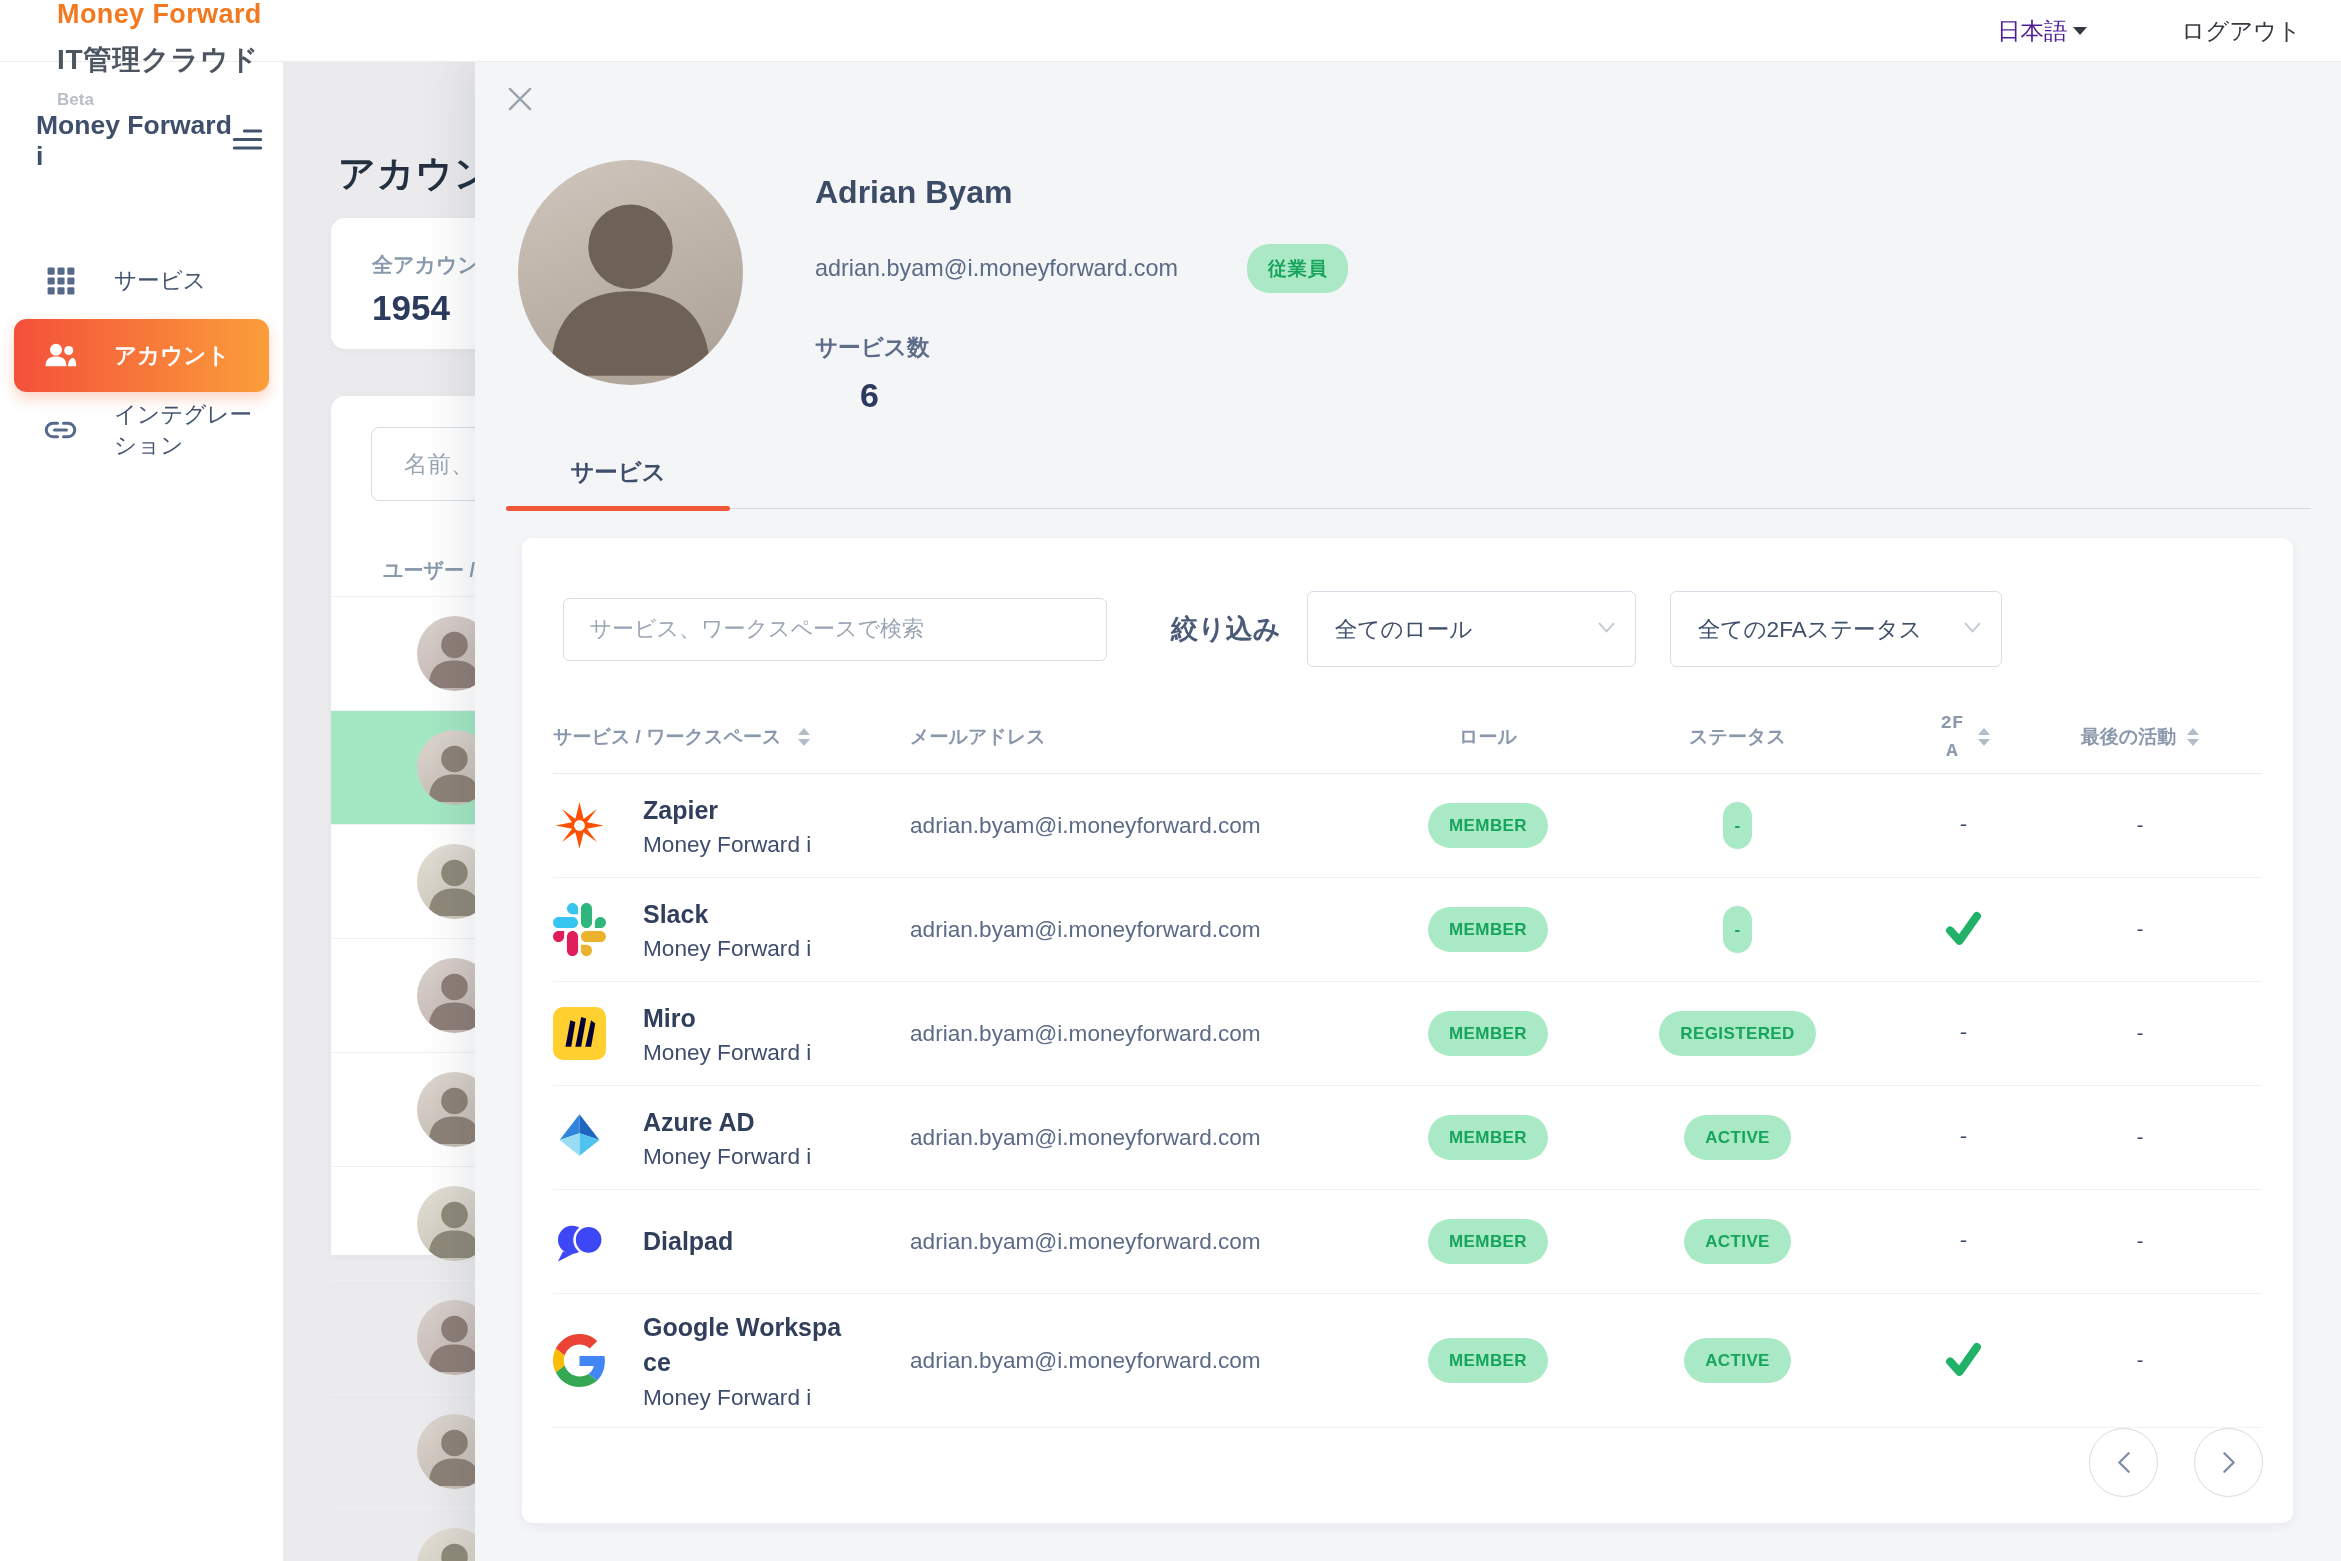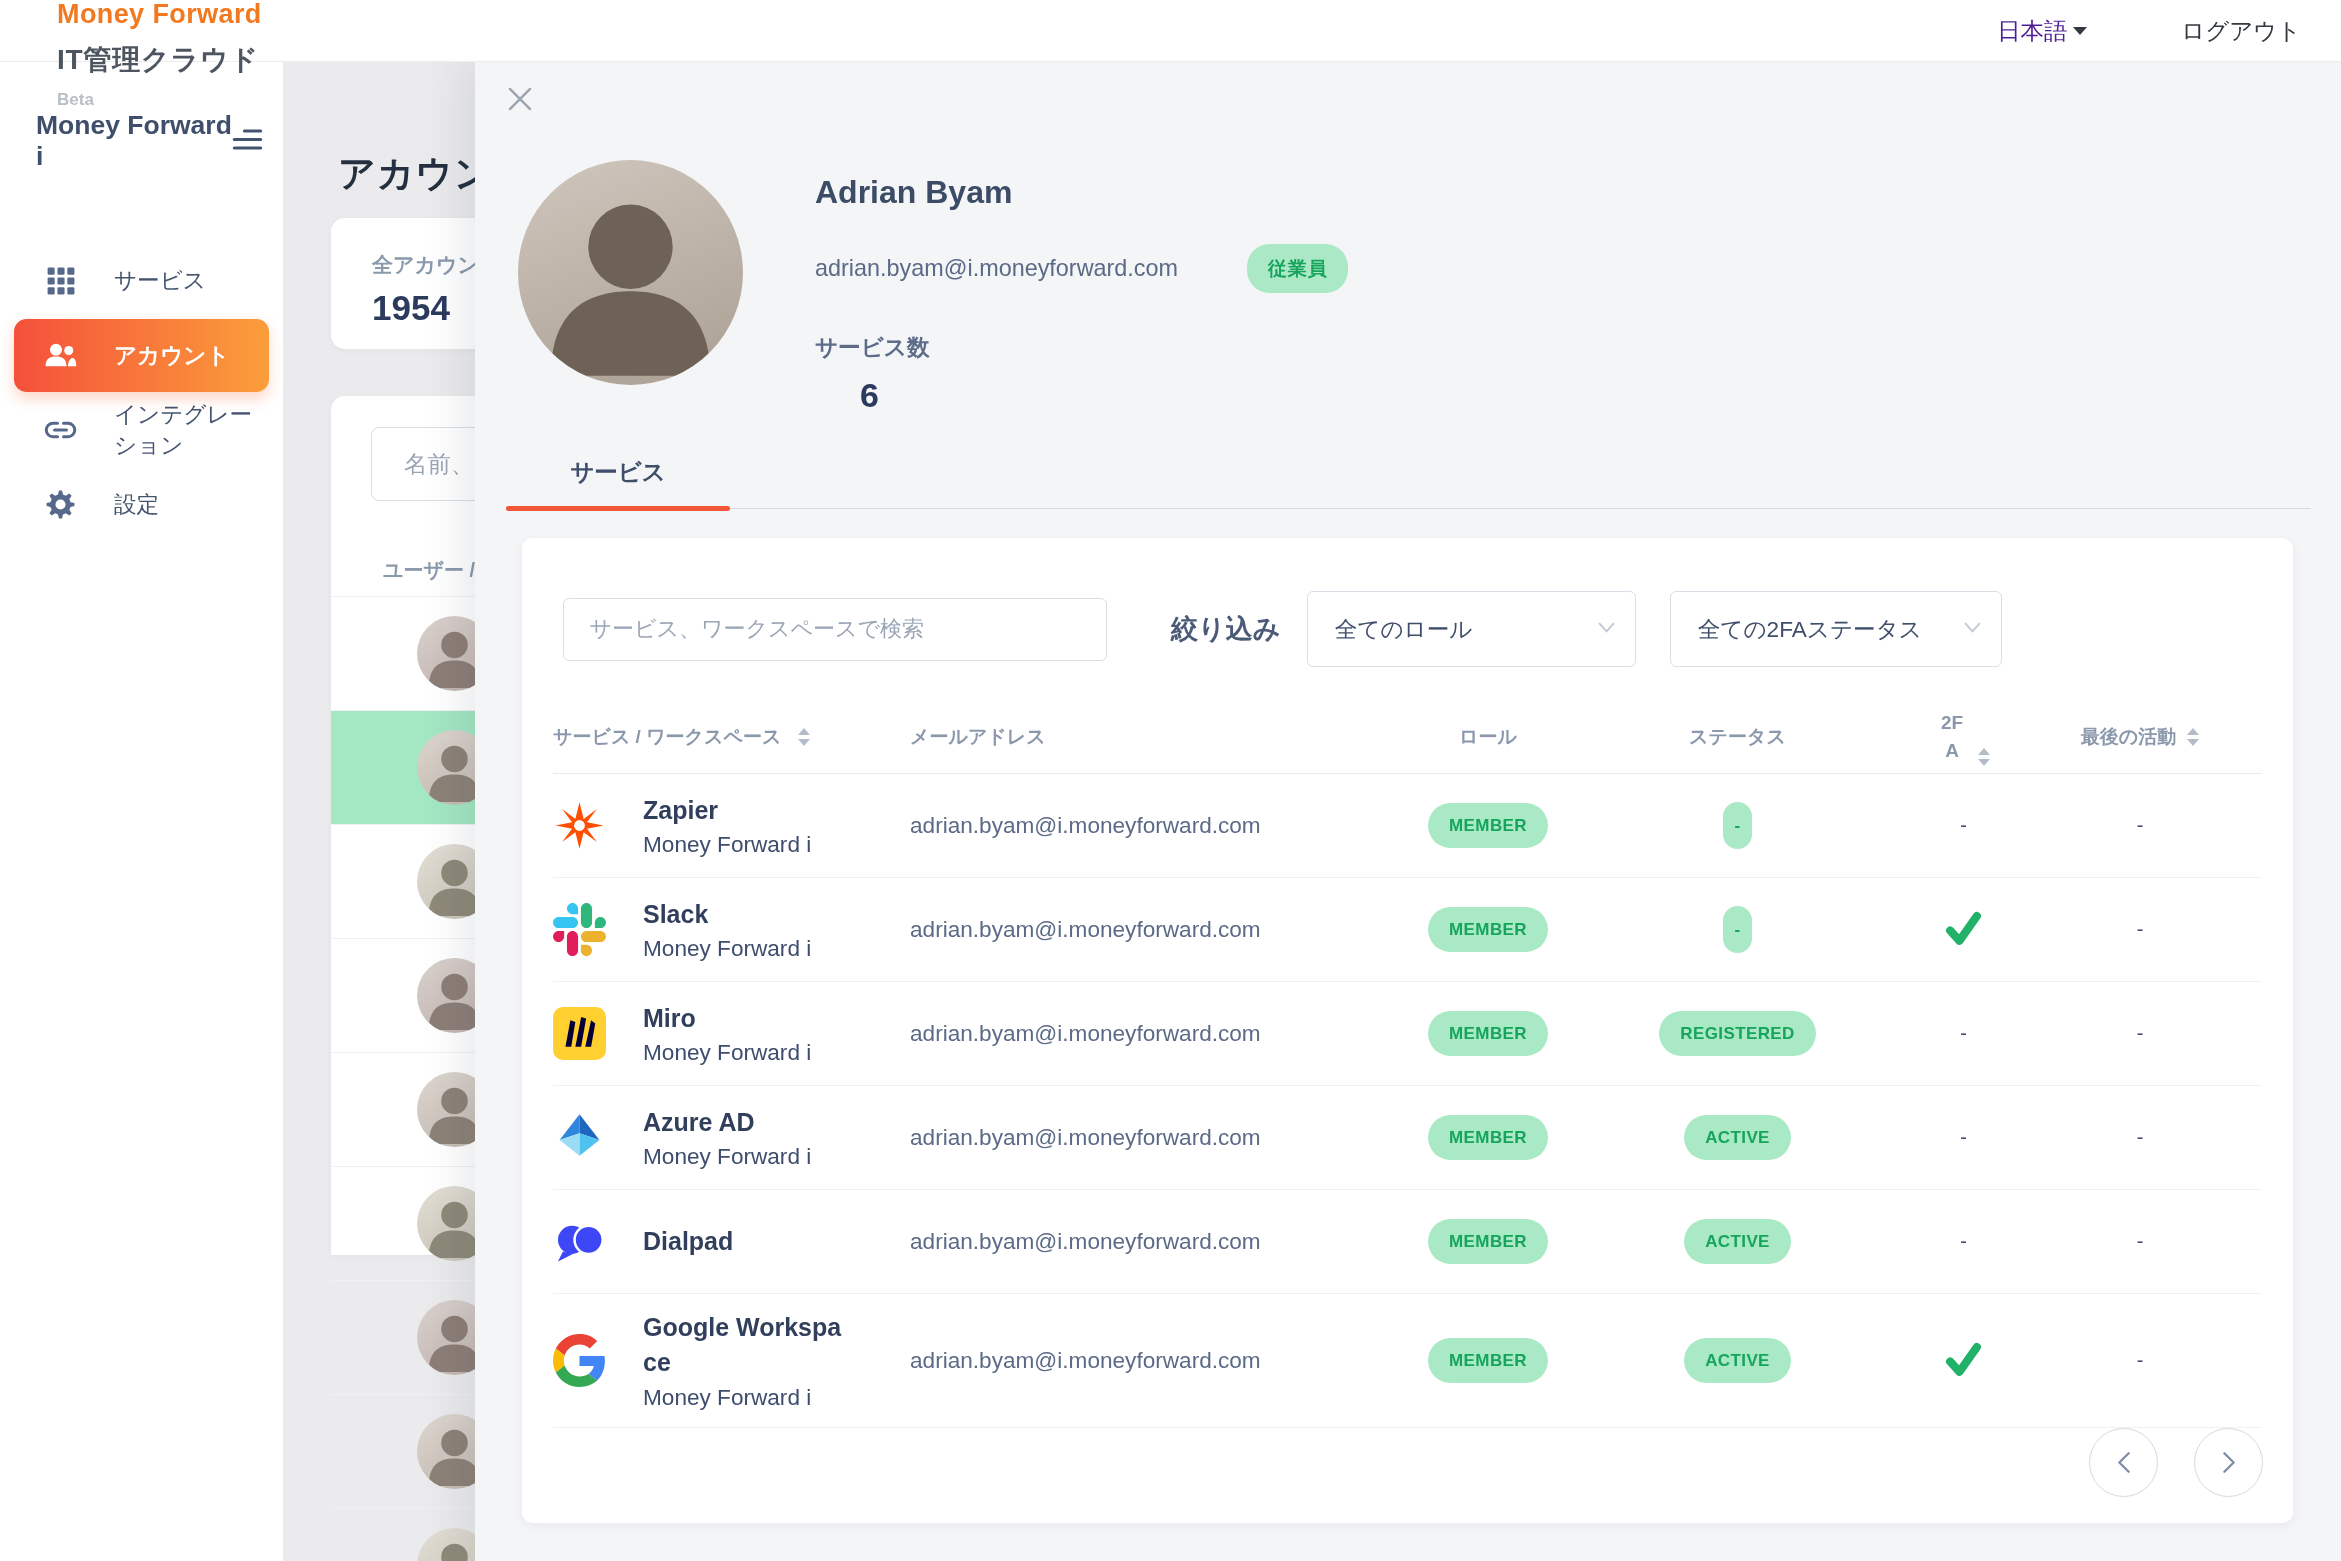--- a/index.html
+++ b/index.html
@@ -100,21 +100,21 @@
 
   .table{margin-top:34px;}
   .thead{display:flex;align-items:center;min-height:72px;border-bottom:1.6px solid #e8ebee;}
   .th{font-size:19px;font-weight:bold;color:#8b98ac;display:flex;align-items:center;}
   .tr{display:flex;align-items:center;min-height:103px;border-bottom:1.6px solid #eff1f3;}
   .tr:last-child{min-height:133px;}
   .c1{width:357px;box-sizing:border-box;}
   .c2{width:500px;box-sizing:border-box;}
   .c3{width:156px;justify-content:center;text-align:center;display:flex;align-items:center;}
   .c4{width:343px;justify-content:center;text-align:center;display:flex;align-items:center;}
-  .c5{width:109px;justify-content:center;text-align:center;display:flex;align-items:flex-end;}
+  .c5{width:109px;justify-content:center;text-align:center;display:flex;align-items:center;font-family:Liberation Mono, monospace;}
   .c6{flex:1;justify-content:center;text-align:center;display:flex;align-items:center;}
   .th.c1 .th-label{width:234px;line-height:1.5;}
   .th.c5 .th-label{width:30px;word-break:break-all;line-height:1.5;}
   .sort{display:inline-flex;flex-direction:column;gap:3.9px;margin-left:11px;cursor:pointer;}
   .sort .up{width:0;height:0;border-left:6.2px solid transparent;border-right:6.2px solid transparent;border-bottom:7.8px solid #b3bcc9;}
   .sort .dn{width:0;height:0;border-left:6.2px solid transparent;border-right:6.2px solid transparent;border-top:7.8px solid #b3bcc9;}
 
   .svc-cell{display:flex;align-items:center;}
   .svc-logo{width:53px;height:53px;flex:none;display:flex;align-items:center;justify-content:center;}
   .svc-logo svg{width:53px;height:53px;display:block;}
@@ -207,31 +207,20 @@
           <svg width="34" height="20" viewBox="0 0 44 26">
               <g fill="none" stroke="currentColor" stroke-width="4" stroke-linecap="round">
                 <path d="M18 4 L12 4 A9 9 0 0 0 12 22 L18 22"></path>
                 <path d="M26 4 L32 4 A9 9 0 0 1 32 22 L26 22"></path>
                 <line x1="14" y1="13" x2="30" y2="13"></line>
               </g>
             </svg>
         </span>
         <span>インテグレーション</span>
       </div>
-      <div class="nav-item">
-        <span class="nav-icon">
-          <svg width="31" height="31" viewBox="0 0 40 40">
-              <g fill="currentColor">
-                <path d="M20 0 L24 0 L25.2 5.2 L28.9 6.8 L33.4 3.9 L36.3 6.8 L33.4 11.3 L35 15 L40 16 L40 20 L35 21.2 L33.4 24.9 L36.3 29.4 L33.4 32.3 L28.9 29.4 L25.2 31 L24 36 L20 36 L18.8 31 L15.1 29.4 L10.6 32.3 L7.7 29.4 L10.6 24.9 L9 21.2 L4 20 L4 16 L9 15 L10.6 11.3 L7.7 6.8 L10.6 3.9 L15.1 6.8 L18.8 5.2 Z" transform="translate(-2,2)"></path>
-                <circle cx="20" cy="20" r="6.5" fill="#ffffff"></circle>
-              </g>
-            </svg>
-        </span>
-        <span>設定</span>
-      </div>
     </nav>
   </aside>
 
   <main class="page">
     <h1 class="page-title">アカウント</h1>
     <section class="stats-card">
       <div class="stats-label">全アカウン</div>
       <div class="stats-value">1954</div>
     </section>
     <section class="list-card">

